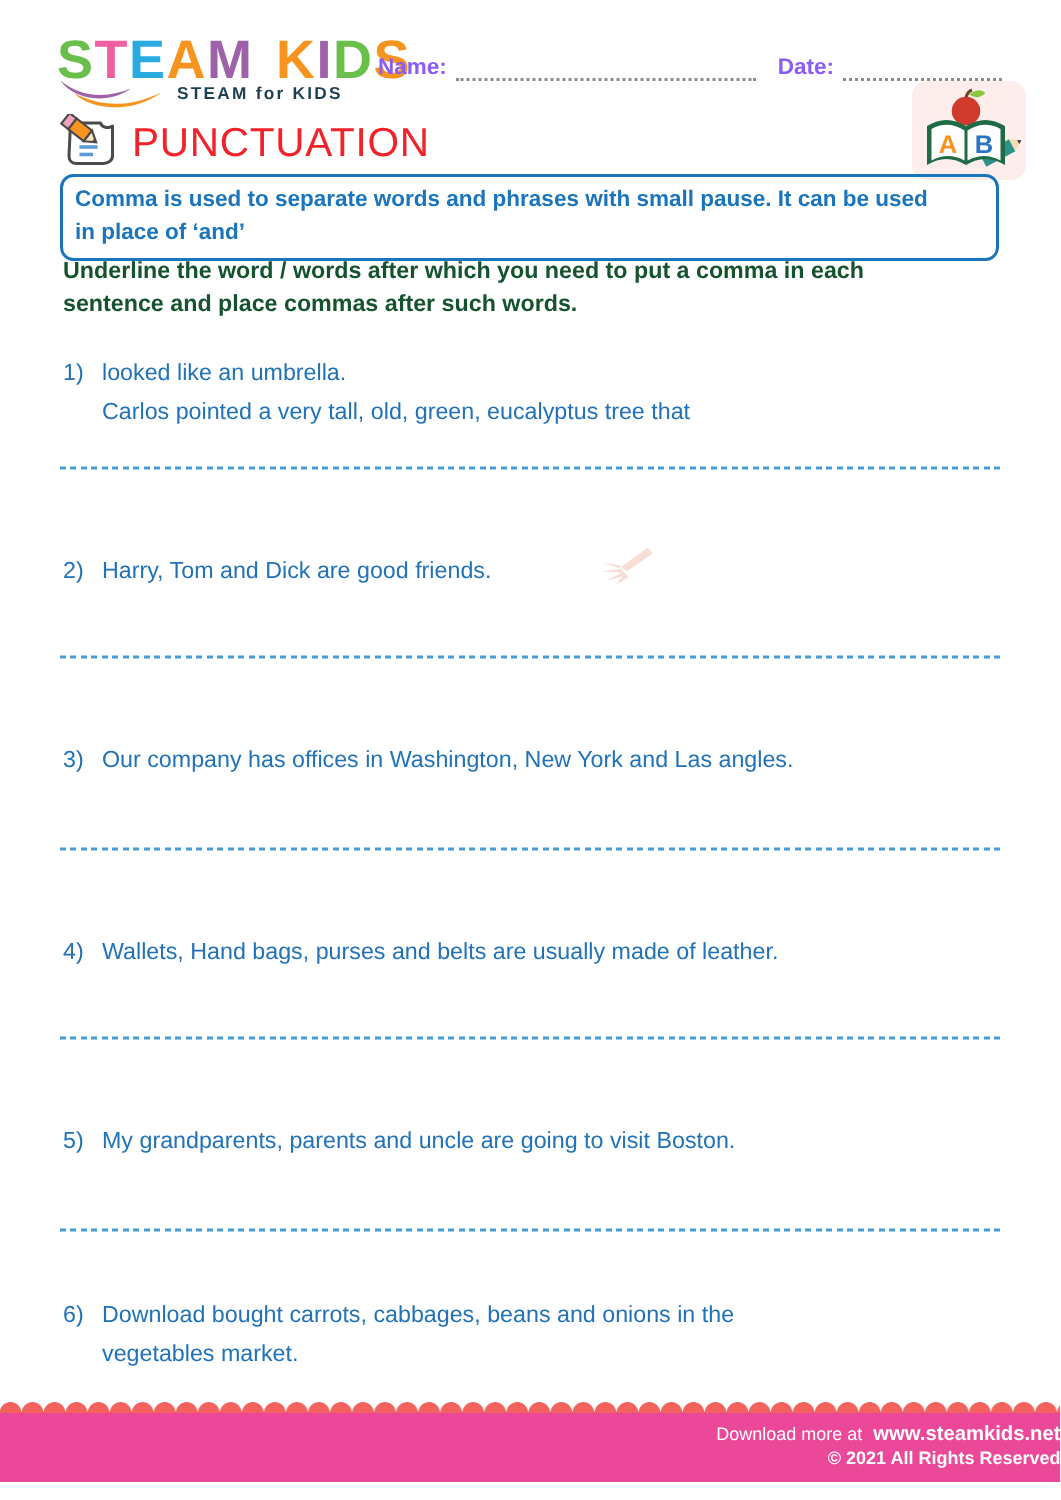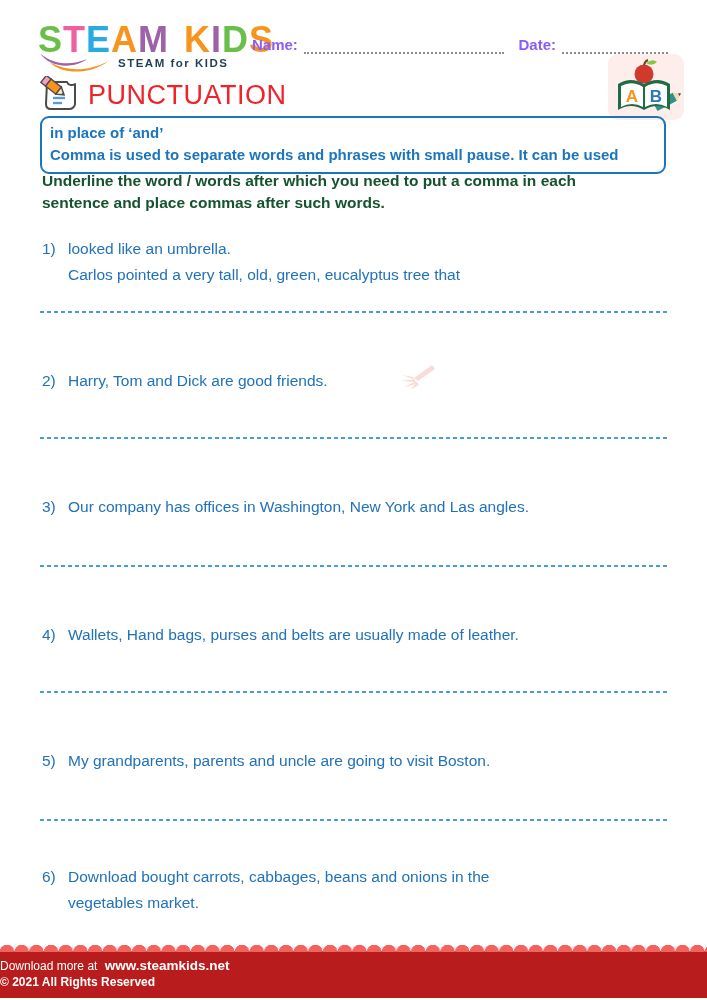--- a/index.html
+++ b/index.html
@@ -35,21 +35,21 @@
   .qnum{width:20px;flex:0 0 auto;}
   .qtext{margin-left:6px;white-space:nowrap;}
   .dash{
     position:absolute;left:40px;width:627px;height:2px;
     background-image:repeating-linear-gradient(to right,#469cd7 0 4px,rgba(0,0,0,0) 4px 7px);
   }
   .q1{top:236px}.q2{top:368px}.q3{top:494px}.q4{top:622px}.q5{top:748px}.q6{top:864px}
   .d1{top:311px}.d2{top:437px}.d3{top:565px}.d4{top:691px}.d5{top:819px}
   .watermark{position:absolute;left:396px;top:362px;width:40px;height:30px;opacity:0.85;}
   
-  .footer{position:absolute;left:0;bottom:2px;width:707px;height:47px;background:#b91c1c;color:#ffffff;text-align:left;}
+  .footer{position:absolute;left:0;bottom:12px;width:707px;height:47px;background:#ec4899;color:#ffffff;text-align:right;}
   .footer-scallops{
     position:absolute;left:0;top:-9px;width:707px;height:10px;
     background-image:radial-gradient(circle at 7px 10px,#f4625d 7px,rgba(0,0,0,0) 7.5px);
     background-size:14.7px 10px;background-repeat:repeat-x;
   }
   .footer-line1{margin-top:7px;font-size:12px;}
   .footer-site{font-weight:800;font-size:13.5px;margin-left:4px;color:#ffffff;text-decoration:none;}
   .footer-copy{font-size:12px;font-weight:600;margin-top:2px;}
 </style>
 </head>
@@ -106,22 +106,22 @@
       <path d="M10,30 Q23,22 36,30 L36,56 Q23,48 10,56 Z" fill="#1f6b45"></path>
       <path d="M62,30 Q49,22 36,30 L36,56 Q49,48 62,56 Z" fill="#1f6b45"></path>
       <path d="M13,32 Q24,26 35,33 L35,53 Q24,47 13,53 Z" fill="#ffffff"></path>
       <path d="M59,32 Q48,26 37,33 L37,53 Q48,47 59,53 Z" fill="#ffffff"></path>
       <text x="24" y="48" text-anchor="middle" font-family="Liberation Sans, sans-serif" font-size="17" font-weight="bold" fill="#f7941d">A</text>
       <text x="48" y="48" text-anchor="middle" font-family="Liberation Sans, sans-serif" font-size="17" font-weight="bold" fill="#2a74c4">B</text>
     </g>
   </svg>
 
   <div class="info-box">
+    <div>Comma is used to separate words and phrases with small pause. It can be used</div>
     <div>in place of ‘and’</div>
-    <div>Comma is used to separate words and phrases with small pause. It can be used</div>
   </div>
 
   <div class="instructions">
     <div>Underline the word / words after which you need to put a comma in each</div>
     <div>sentence and place commas after such words.</div>
   </div>
 
   <div class="q q1">
     <span class="qnum">1)</span>
     <div class="qtext">

